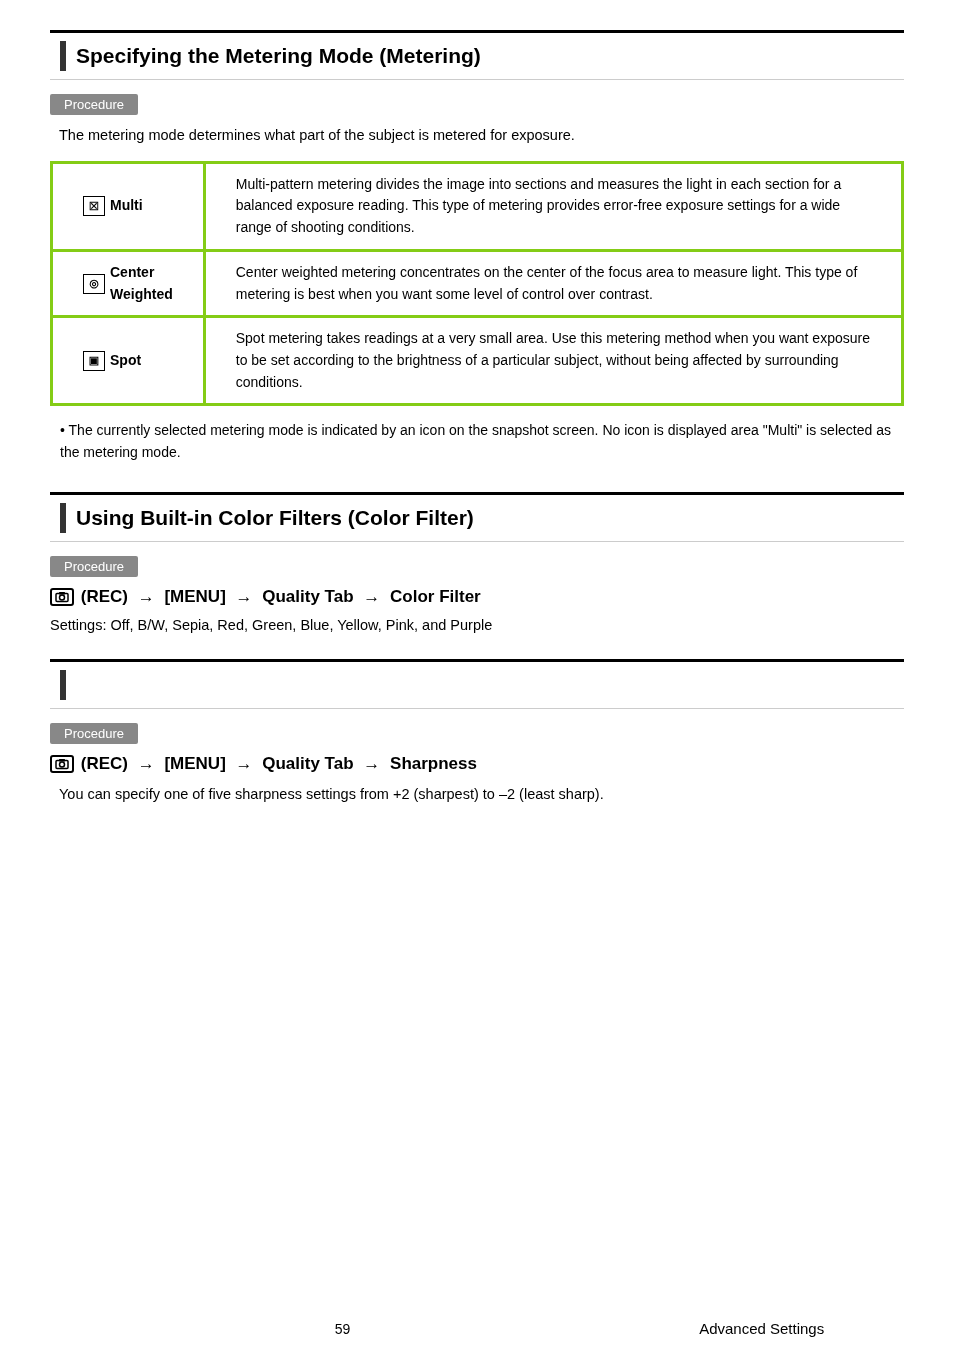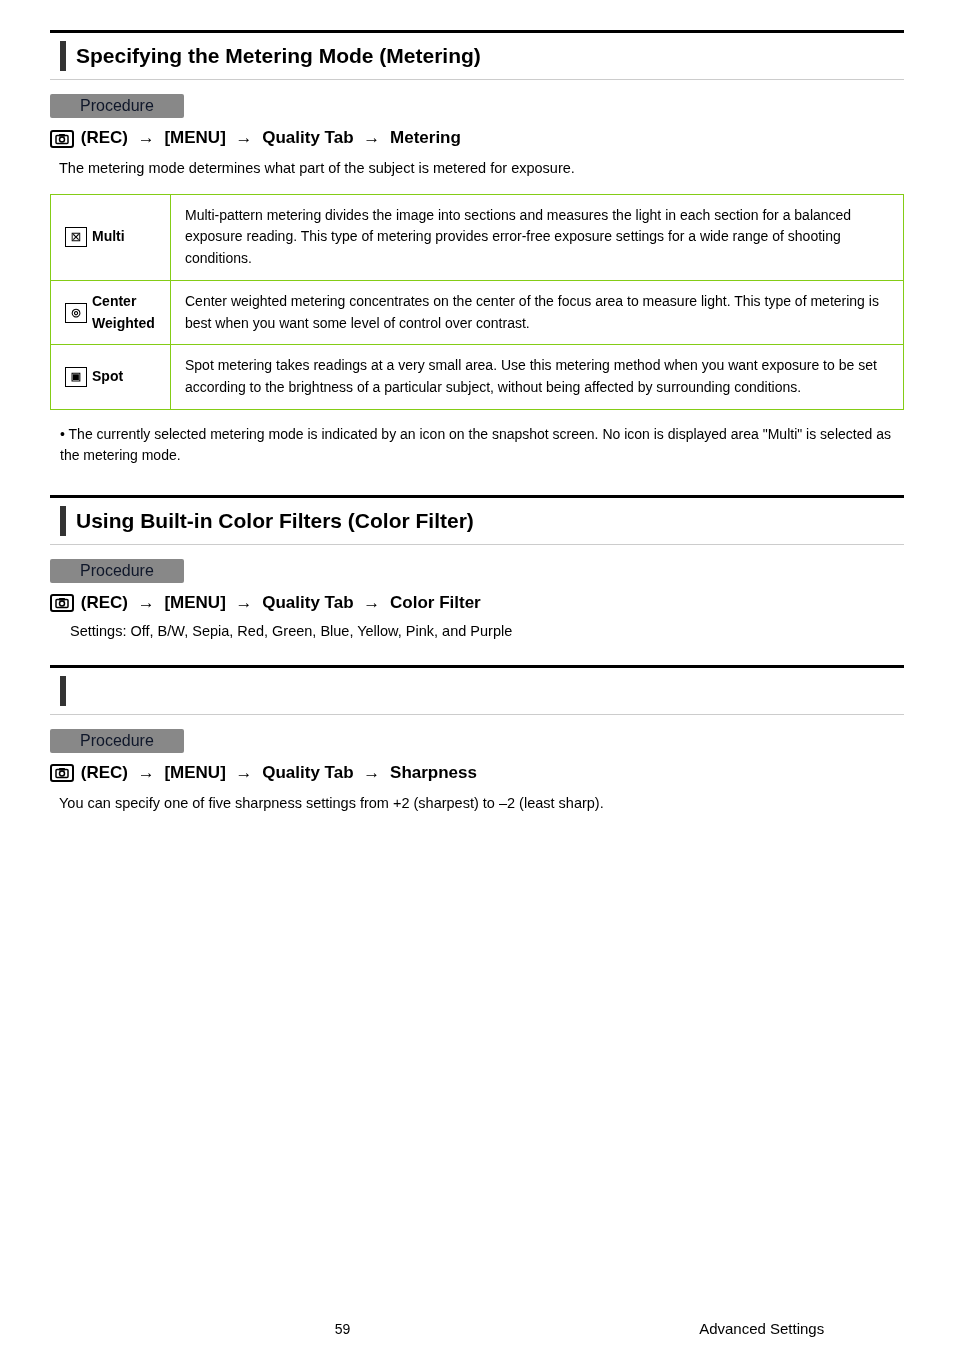--- a/index.html
+++ b/index.html
@@ -38,23 +38,23 @@
 
     .section-heading-text {
       font-size: 21px;
       font-weight: bold;
     }
 
     
     .procedure-badge {
       display: inline-block;
       background: #888;
-      color: #0f172a;
-      font-size: 16px;
-      padding: 3px 30px;
+      color: #ffffff;
+      font-size: 13px;
+      padding: 3px 14px;
       border-radius: 2px;
       margin-bottom: 10px;
     }
 
     
     .path-line {
       font-size: 17px;
       font-weight: bold;
       margin-bottom: 10px;
     }
@@ -74,22 +74,22 @@
 
     
     .metering-table {
       width: 100%;
       border-collapse: collapse;
       margin-bottom: 14px;
       font-size: 14px;
     }
 
     .metering-table td {
-      border: 1px solid #84cc16;
-      padding: 10px 14px;
+      border: 3px solid #84cc16;
+      padding: 10px 30px;
       vertical-align: middle;
       line-height: 1.55;
     }
 
     .metering-table td.label-cell {
       width: 120px;
       font-weight: bold;
       white-space: nowrap;
     }
 
@@ -106,21 +106,20 @@
     }
 
     
     .sub-section {
       margin-bottom: 26px;
     }
 
     .settings-line {
       font-size: 14.5px;
       margin-bottom: 6px;
-      margin-left: 20px;
     }
 
     
     .page-footer {
       position: absolute;
       bottom: 20px;
       left: 0;
       right: 0;
       display: flex;
       justify-content: center;
@@ -203,36 +202,20 @@
 
   <div class="section-heading">
     <div class="section-heading-bar"></div>
     <span class="section-heading-text">Specifying the Metering Mode (Metering)</span>
   </div>
 
   <div class="sub-section">
     <span class="procedure-badge">Procedure</span>
 
     
-    <div class="path-line">
-      <span class="cam-inline">
-        <svg viewBox="0 0 14 11" fill="none" xmlns="http://www.w3.org/2000/svg">
-          <rect x="1" y="2" width="12" height="8" rx="1" stroke="#000" stroke-width="1.5"></rect>
-          <circle cx="7" cy="6" r="2.5" stroke="#000" stroke-width="1.5"></circle>
-          <rect x="4" y="0.5" width="6" height="2.5" rx="0.5" fill="#000"></rect>
-        </svg>
-      </span>
-      <span> (REC) </span>
-      <span class="arrow">→</span>
-      <span> [MENU] </span>
-      <span class="arrow">→</span>
-      <span> Quality Tab </span>
-      <span class="arrow">→</span>
-      <span> Metering</span>
-    </div>
 
     
     <p class="description">The metering mode determines what part of the subject is metered for exposure.</p>
 
     
     <table class="metering-table">
       <tbody>
         <tr>
           <td class="label-cell">
             <div class="label-cell-content">

